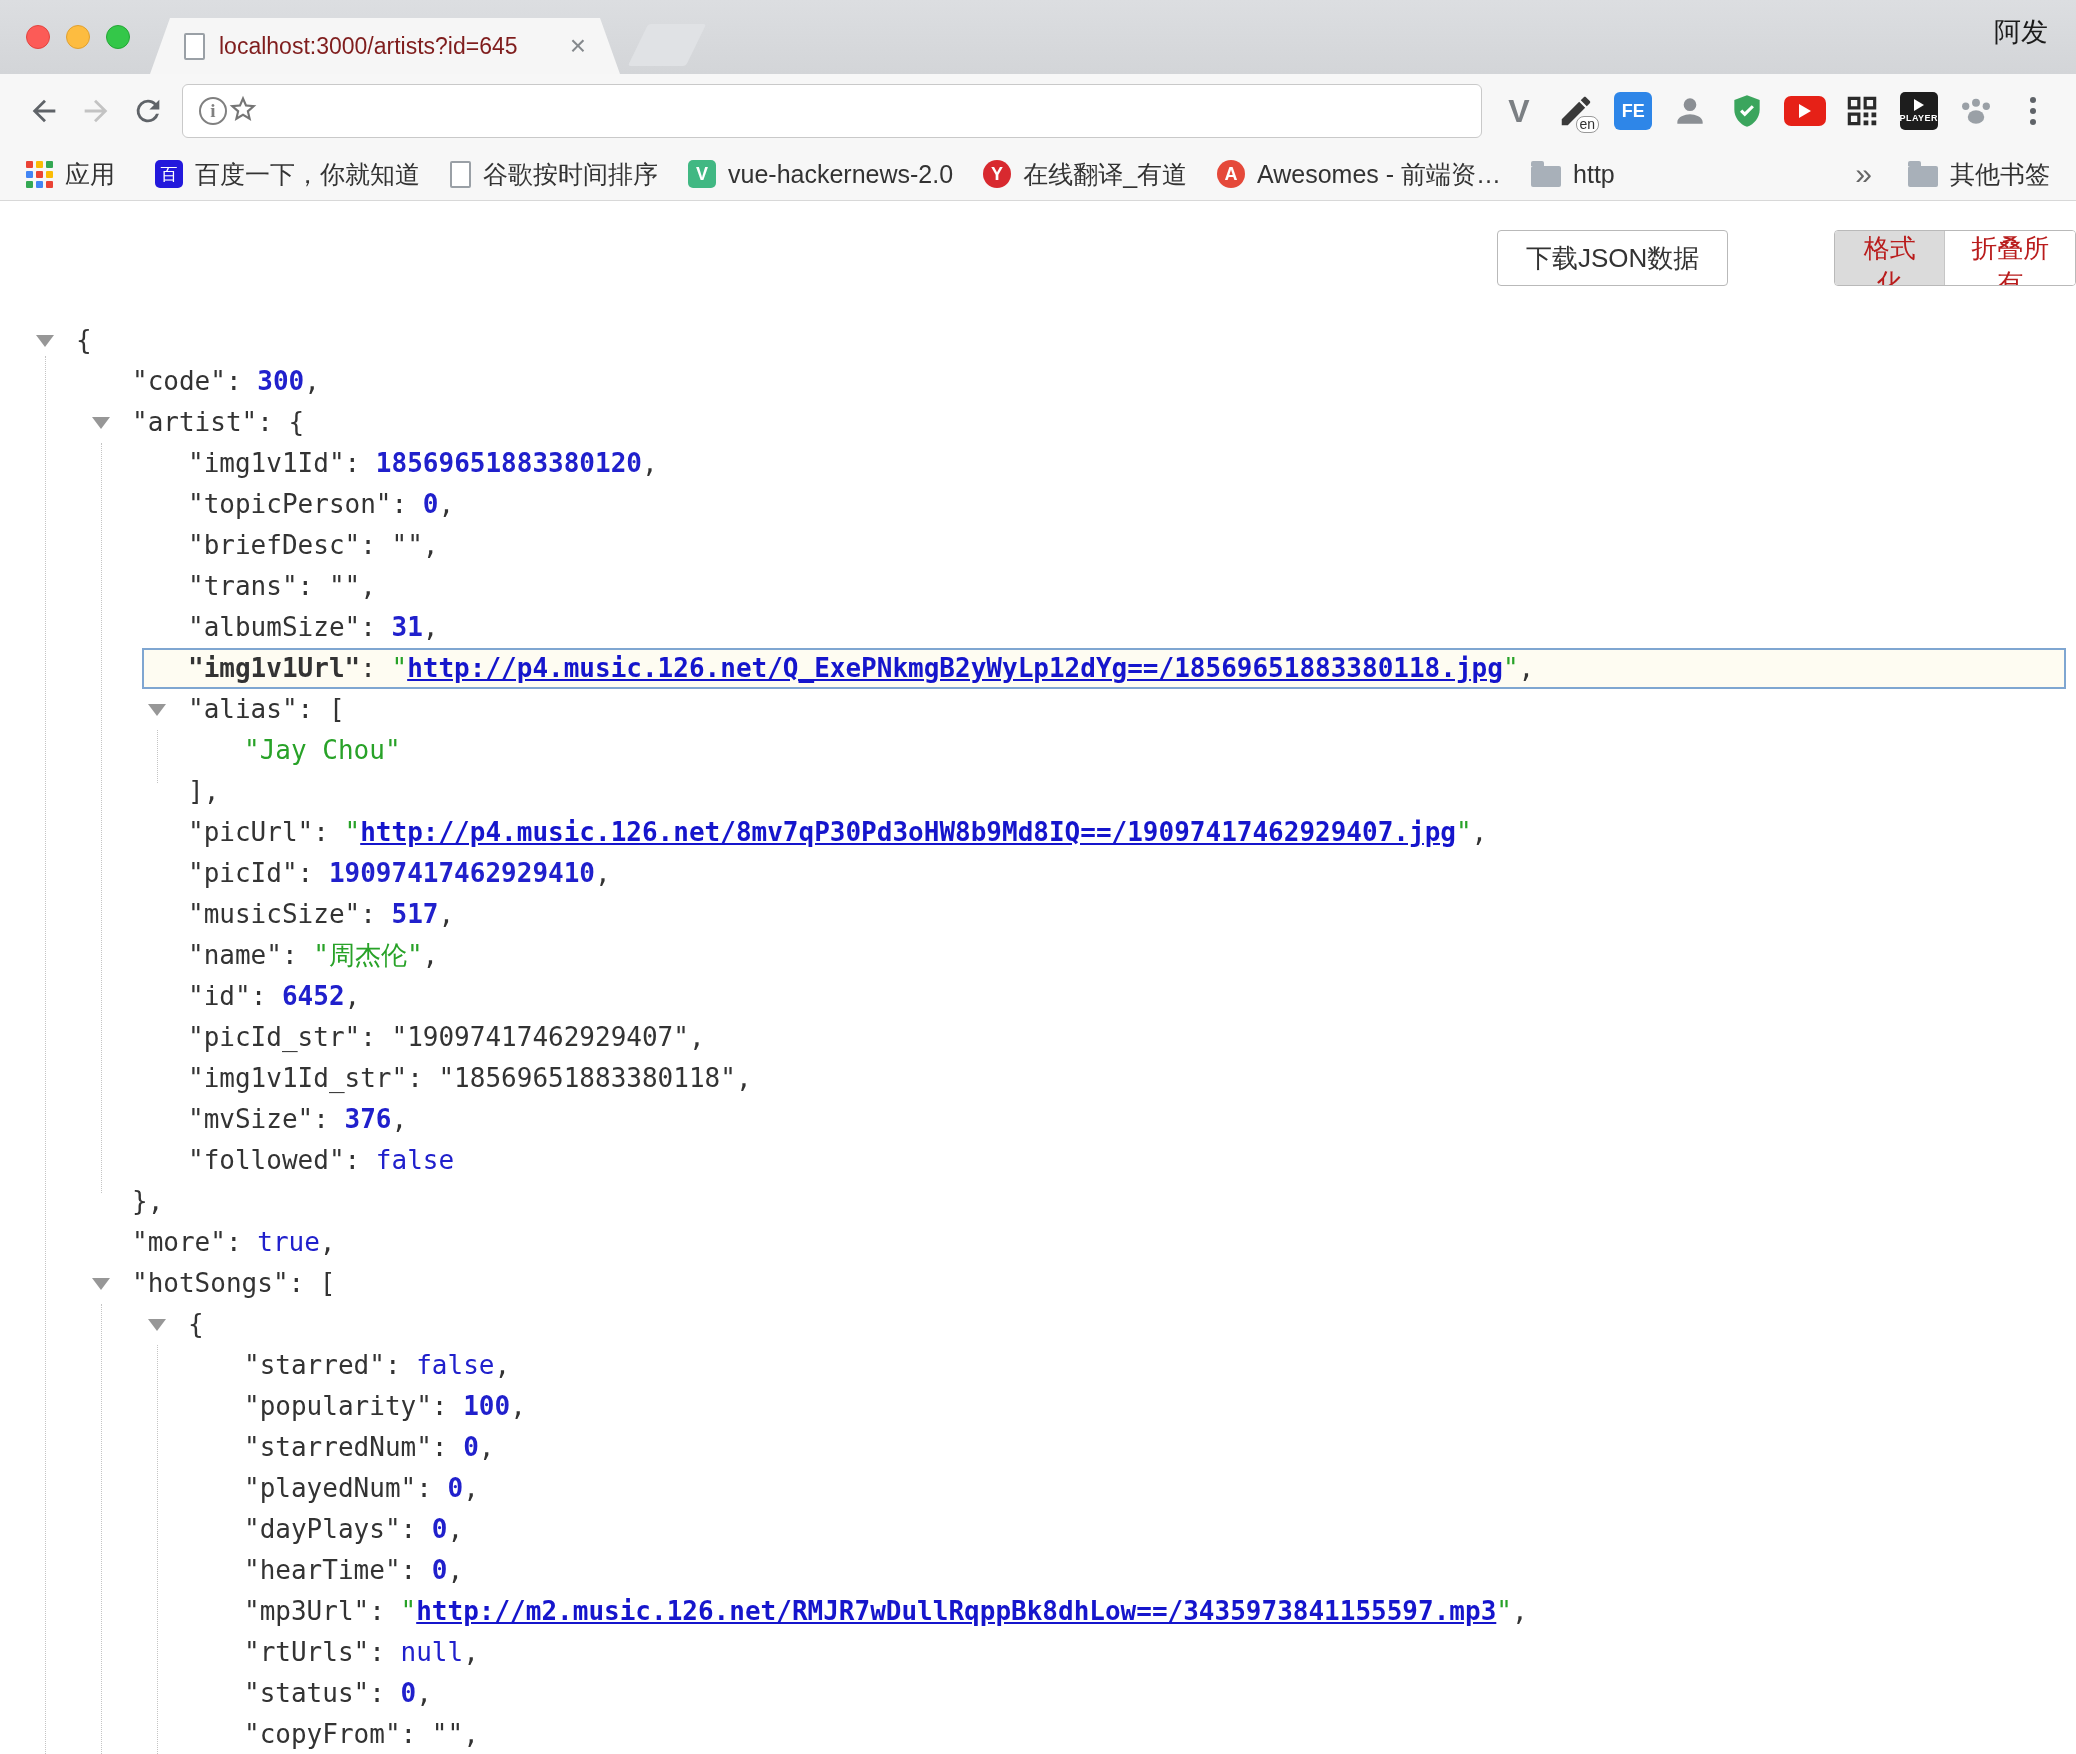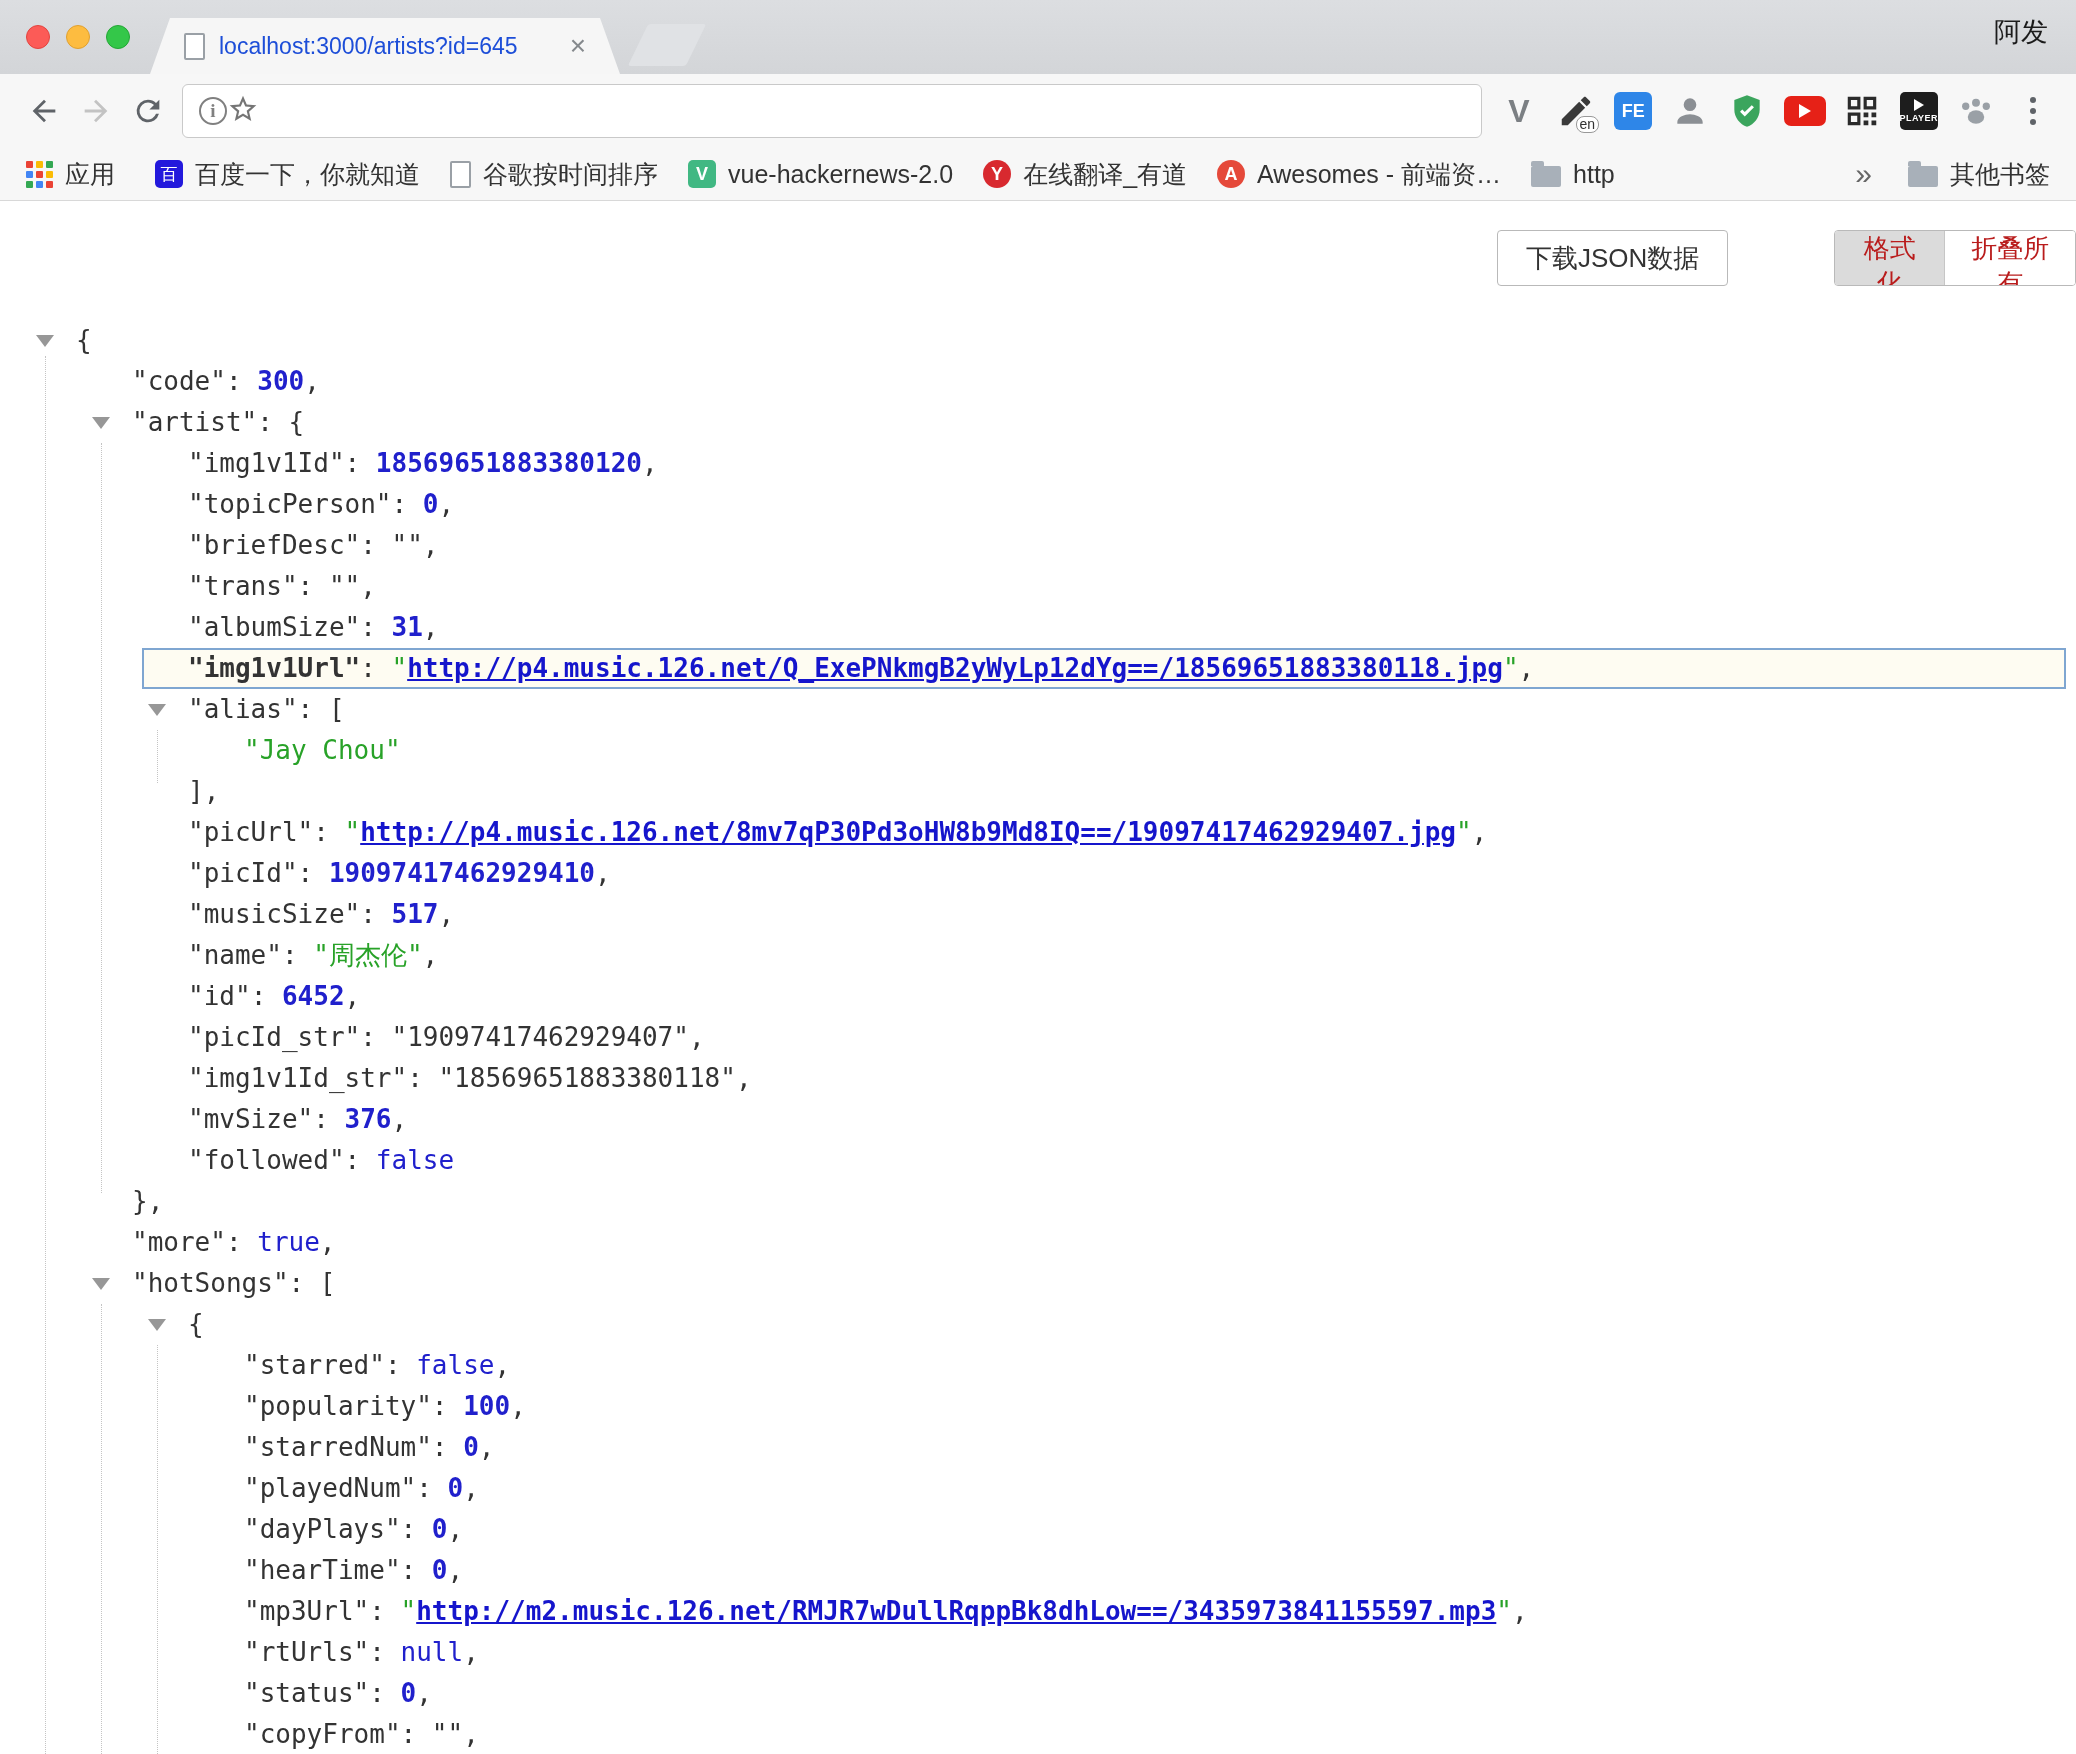--- a/index.html
+++ b/index.html
@@ -12,21 +12,21 @@
               background:linear-gradient(#DCDEE1,#D3D5D8); }
   .traffic { position:absolute; left:26px; top:25px; display:flex; gap:16px; }
   .tl { width:24px; height:24px; border-radius:50%; display:inline-block; }
   .tl.red    { background:#FC5B57; border:1px solid #E2443F; }
   .tl.yellow { background:#FDBC40; border:1px solid #E0A030; }
   .tl.green  { background:#34C749; border:1px solid #24A635; }
   .tab { position:absolute; left:150px; bottom:0; width:470px; height:56px;
          background:#F6F6F6;
          clip-path:polygon(20px 0, calc(100% - 20px) 0, 100% 100%, 0 100%);
          display:flex; align-items:center; padding:0 34px; gap:14px; }
-  .tab-title { font-size:23px; color:#1d4ed8; white-space:nowrap; overflow:hidden;
+  .tab-title { font-size:23px; color:#7f1d1d; white-space:nowrap; overflow:hidden;
                text-overflow:ellipsis; flex:1; }
   .tab-close { font-size:28px; color:#85898D; line-height:1; }
   .newtab { position:absolute; left:638px; bottom:8px; width:58px; height:42px;
             background:#E0E2E5; transform:skewX(-26deg); border-radius:3px; }
   .profile-name { position:absolute; right:28px; top:0; height:63px; display:flex;
                   align-items:center; font-size:27px; color:#1B1B1B; }
 
   
   .toolbar { position:absolute; top:74px; left:0; right:0; height:74px;
              background:#F7F7F7; display:flex; align-items:center; padding:0 18px; }

